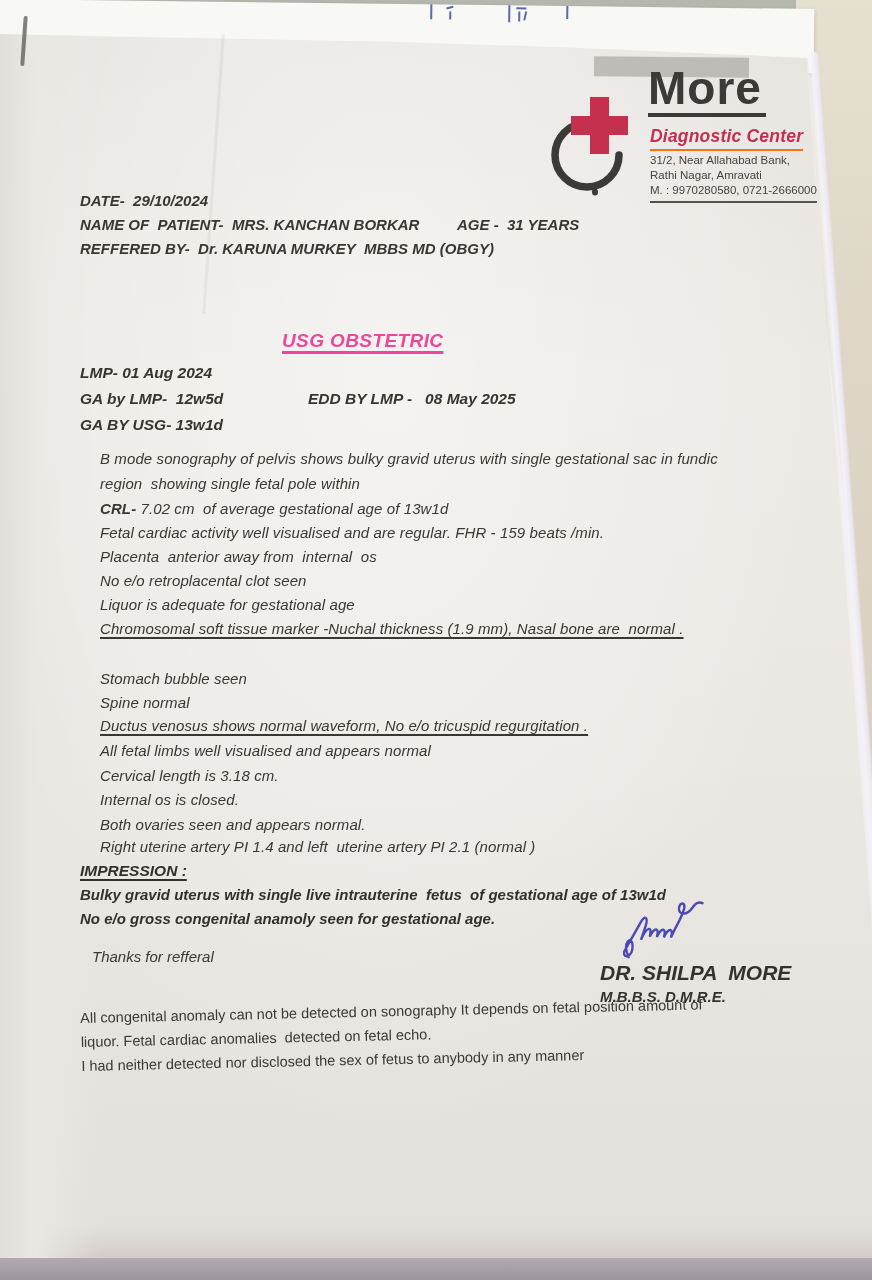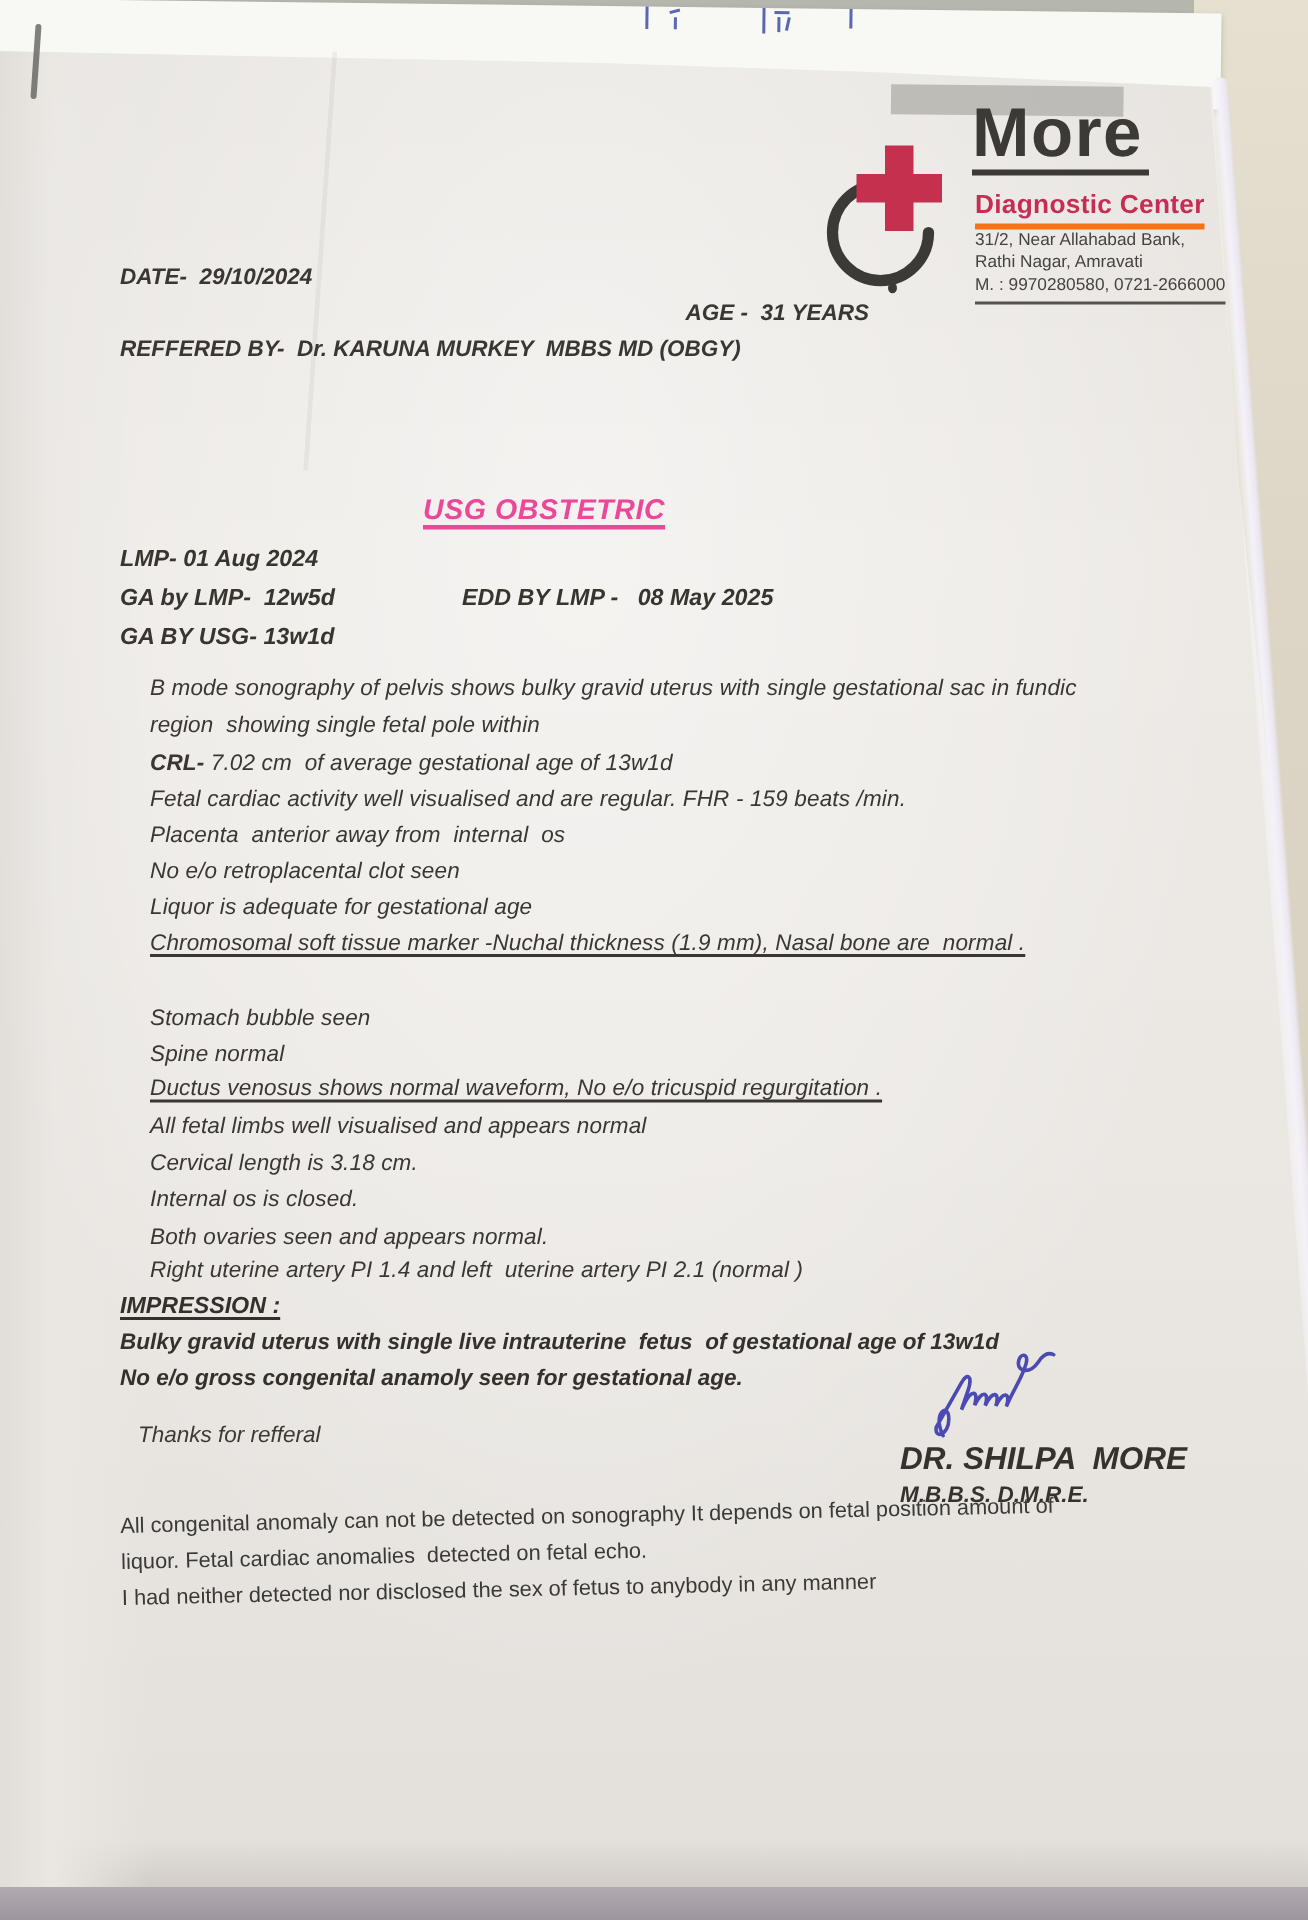--- a/index.html
+++ b/index.html
@@ -53,26 +53,26 @@
     transform:rotate(12deg);box-shadow:0 0 4px rgba(120,115,140,.5);}
   
   .doc{left:0;top:0;width:872px;height:1280px;z-index:6;color:#35322e;}
   .pen-mark{left:22px;top:16px;width:4px;height:50px;border-radius:2px;background:#5858552;
     background:#585855;opacity:.75;transform:rotate(4deg);}
   .tape{left:594px;top:57px;width:155px;height:20px;background:#b2b0ab;opacity:.8;
     transform:rotate(0.6deg);}
   
   .clinic-name{left:648px;top:64px;font-size:46px;font-weight:900;letter-spacing:1px;
     color:#3c3a37;border-bottom:4px solid #3c3a37;padding:0 4px 1px 0;line-height:1.05;}
-  .clinic-sub{left:650px;top:126px;font-size:17.5px;font-weight:700;
-    color:#c52d52;border-bottom:4px solid #f97316;padding-bottom:2px;letter-spacing:.2px;}
+  .clinic-sub{left:650px;top:126px;font-size:17.5px;font-weight:700;font-style:italic;
+    color:#c52d52;border-bottom:2px solid #f97316;padding-bottom:2px;letter-spacing:.2px;}
   .clinic-addr{left:650px;top:153px;font-size:11.5px;line-height:1.3;color:#454340;}
   .clinic-addr .phone{border-bottom:2.5px solid #56534e;padding-bottom:3px;}
   
-  .pt{left:80px;font-style:italic;font-weight:700;font-size:15px;color:#3a3732;white-space:pre;}
+  .pt{left:80px;font-style:italic;font-weight:700;font-size:15px;color:#3a3732;white-space:pre;margin-top:16px;}
   .pt-date{top:176px;}
   .pt-name{top:200px;}
   .pt-age{left:457px;top:200px;}
   .pt-ref{top:224px;}
   
   .title{left:282px;top:330px;font-size:19px;font-weight:800;font-style:italic;letter-spacing:.4px;
     text-decoration:underline;text-decoration-thickness:2.5px;text-underline-offset:4px;color:#ec4899;}
   .ga{left:80px;font-style:italic;font-weight:700;font-size:15.5px;white-space:pre;color:#38352f;}
   .ga1{top:364px;} .ga2{top:390px;} .ga2b{left:308px;top:390px;} .ga3{top:416px;}
   .ln{left:80px;position:absolute;font-style:italic;font-size:15px;white-space:pre;
@@ -125,20 +125,21 @@
   </svg>
   <div class="abs clinic-name">More</div>
   <div class="abs clinic-sub">Diagnostic Center</div>
   <div class="abs clinic-addr">
     <div>31/2, Near Allahabad Bank,</div>
     <div>Rathi Nagar, Amravati</div>
     <div class="phone">M. : 9970280580, 0721-2666000</div>
   </div>
 
   <div class="abs pt pt-date">DATE-  29/10/2024</div>
+  <div class="abs pt pt-name">NAME OF  PATIENT-  MRS. KANCHAN BORKAR</div>
   <div class="abs pt pt-age">AGE -  31 YEARS</div>
   <div class="abs pt pt-ref">REFFERED BY-  Dr. KARUNA MURKEY  MBBS MD (OBGY)</div>
 
   <div class="abs title">USG OBSTETRIC</div>
   <div class="abs ga ga1">LMP- 01 Aug 2024</div>
   <div class="abs ga ga2">GA by LMP-  12w5d</div>
   <div class="abs ga ga2b">EDD BY LMP -   08 May 2025</div>
   <div class="abs ga ga3">GA BY USG- 13w1d</div>
 
   <div class="ln" style="top:450px">B mode sonography of pelvis shows bulky gravid uterus with single gestational sac in fundic</div>

